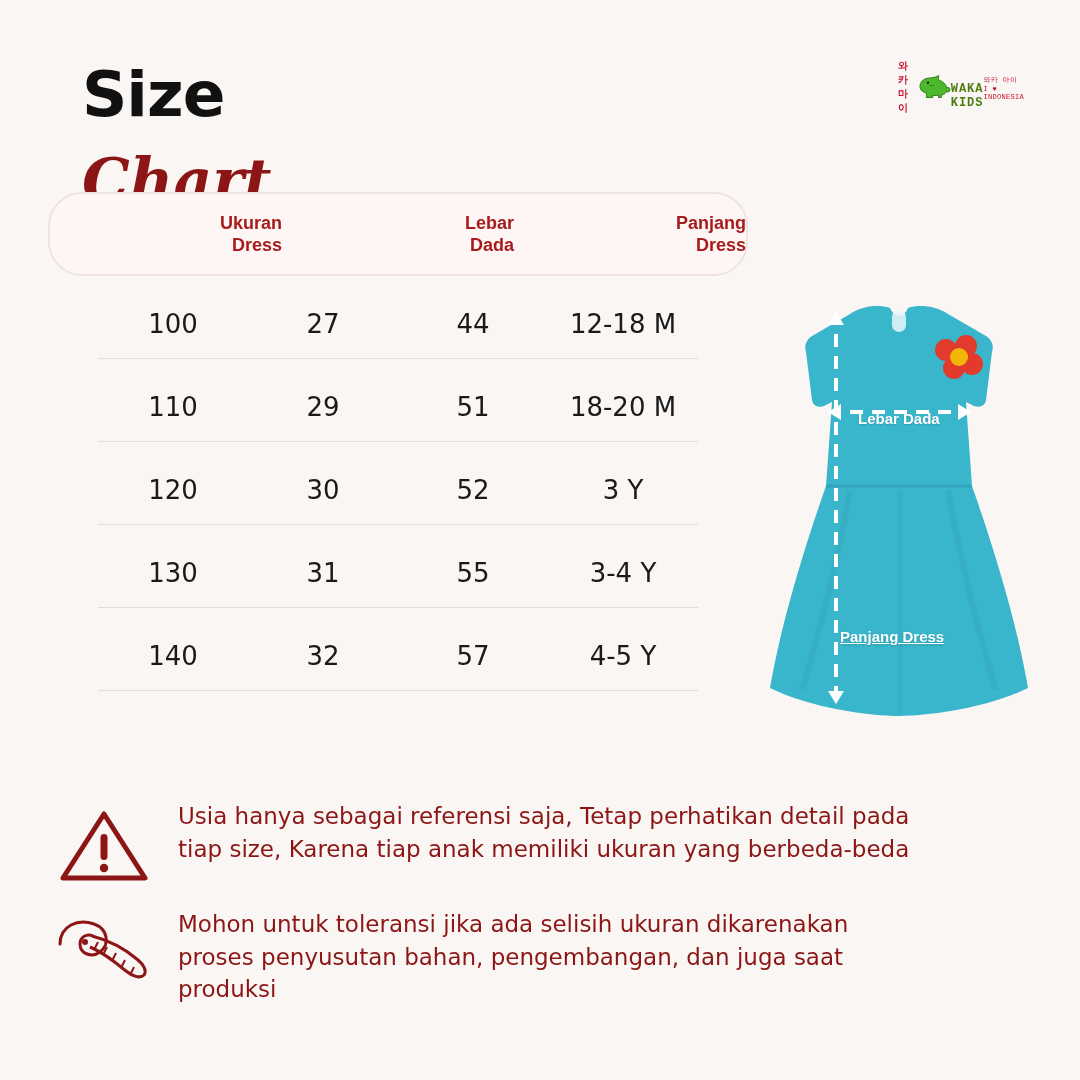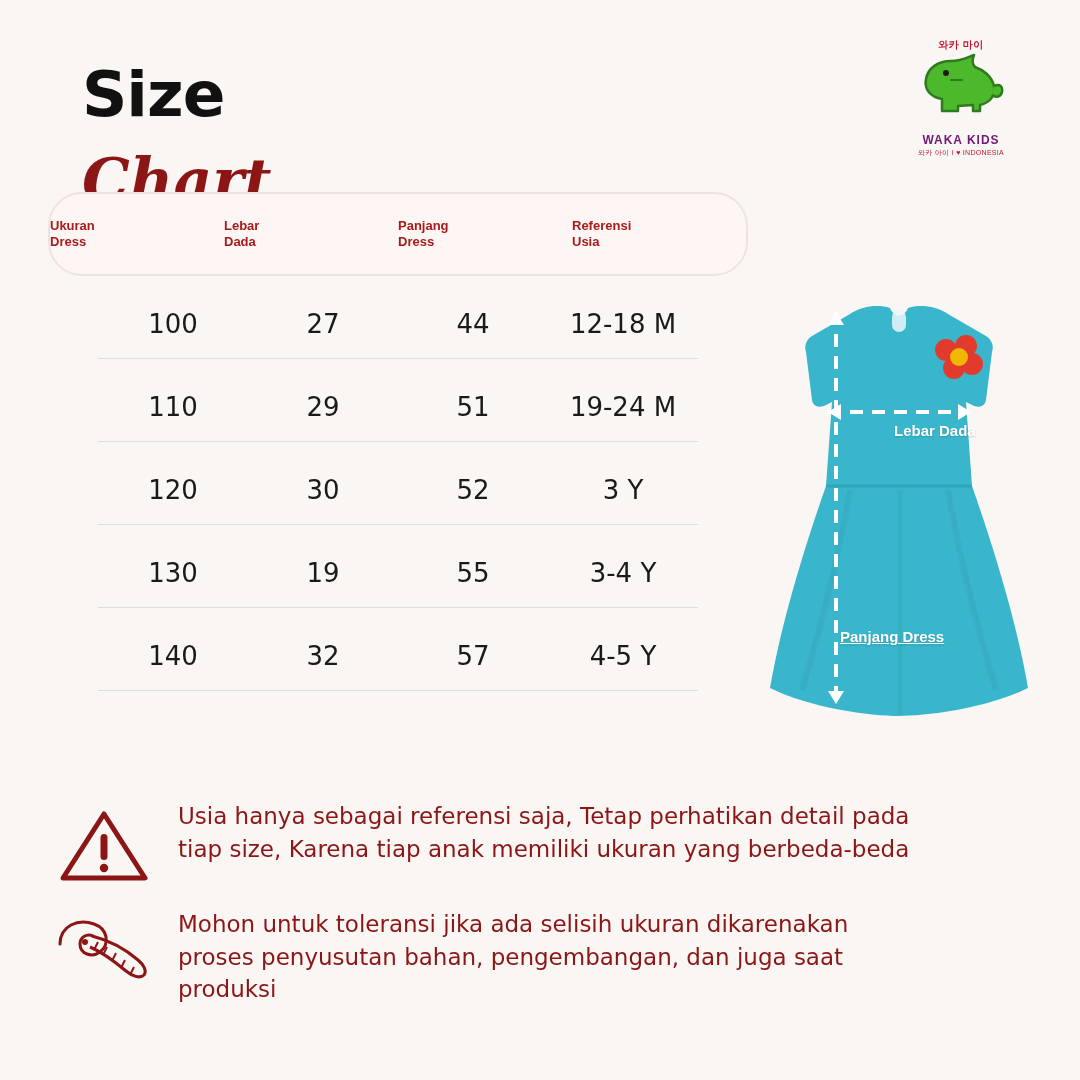--- a/index.html
+++ b/index.html
@@ -39,40 +39,41 @@
     font-style: italic;
     font-weight: bold;
     font-size: 60px;
     color: #8c1616;
   }
 
   
   .logo {
     position: absolute;
     right: 56px;
-    top: 38px;
+    top: 24px;
     width: 126px;
     height: 126px;
     display: flex;
-    flex-direction: column;
+    flex-direction: row;
     align-items: center;
     justify-content: flex-start;
+    font-family: Liberation Mono, monospace;
   }
   .logo-kr {
     font-size: 10px;
     color: #c8102e;
     font-weight: bold;
     letter-spacing: 0.5px;
     margin-bottom: 1px;
   }
   .logo-dino { display:block; }
   .logo-name {
     font-size: 12px;
     font-weight: bold;
-    color: #701a75;
+    color: #4d7c0f;
     letter-spacing: 1px;
     margin-top: 18px;
   }
   .logo-sub {
     font-size: 7px;
     color: #c8102e;
     letter-spacing: 0.3px;
     margin-top: 1px;
   }
 
@@ -86,24 +87,24 @@
   .thead {
     border: 2px solid #efe3df;
     background: #fdf6f4;
     border-radius: 34px;
     height: 84px;
     display: flex;
     align-items: center;
   }
   .thead .cell {
     flex: 1;
-    text-align: left;
+    text-align: right;
     color: #a61b1b;
     font-weight: bold;
-    font-size: 13px;
+    font-size: 18px;
     line-height: 1.25;
   }
   .row {
     display: flex;
     align-items: center;
     height: 83px;
     border-bottom: 1.5px solid #dedede;
     margin: 0 50px;
   }
   .row:last-child { }
@@ -125,21 +126,21 @@
     width: 320px;
     height: 450px;
   }
   .dress-label {
     position: absolute;
     color: #ffffff;
     font-weight: bold;
     font-size: 15px;
     text-shadow: 0 1px 2px rgba(0,0,0,0.18);
   }
-  .lbl-chest { left: 118px; top: 132px; margin-left: 36px; }
+  .lbl-chest { left: 118px; top: 120px; }
   .lbl-length { left: 100px; top: 338px; text-decoration: underline; }
 
   
   .notes {
     position: absolute;
     left: 48px;
     top: 800px;
     width: 980px;
   }
   .note {
@@ -192,48 +193,44 @@
         <div>Dress</div>
       </div>
       <div class="cell">
         <div>Lebar</div>
         <div>Dada</div>
       </div>
       <div class="cell">
         <div>Panjang</div>
         <div>Dress</div>
       </div>
-      <div class="cell">
-        <div>Referensi</div>
-        <div>Usia</div>
-      </div>
     </div>
 
     <div class="rows-inner">
       <div class="row">
         <div class="cell">100</div>
         <div class="cell">27</div>
         <div class="cell">44</div>
         <div class="cell">12-18 M</div>
       </div>
       <div class="row">
         <div class="cell">110</div>
         <div class="cell">29</div>
         <div class="cell">51</div>
-        <div class="cell">19-24 M</div>
+        <div class="cell">18-20 M</div>
       </div>
       <div class="row">
         <div class="cell">120</div>
         <div class="cell">30</div>
         <div class="cell">52</div>
         <div class="cell">3 Y</div>
       </div>
       <div class="row">
         <div class="cell">130</div>
-        <div class="cell">19</div>
+        <div class="cell">31</div>
         <div class="cell">55</div>
         <div class="cell">3-4 Y</div>
       </div>
       <div class="row">
         <div class="cell">140</div>
         <div class="cell">32</div>
         <div class="cell">57</div>
         <div class="cell">4-5 Y</div>
       </div>
     </div>

